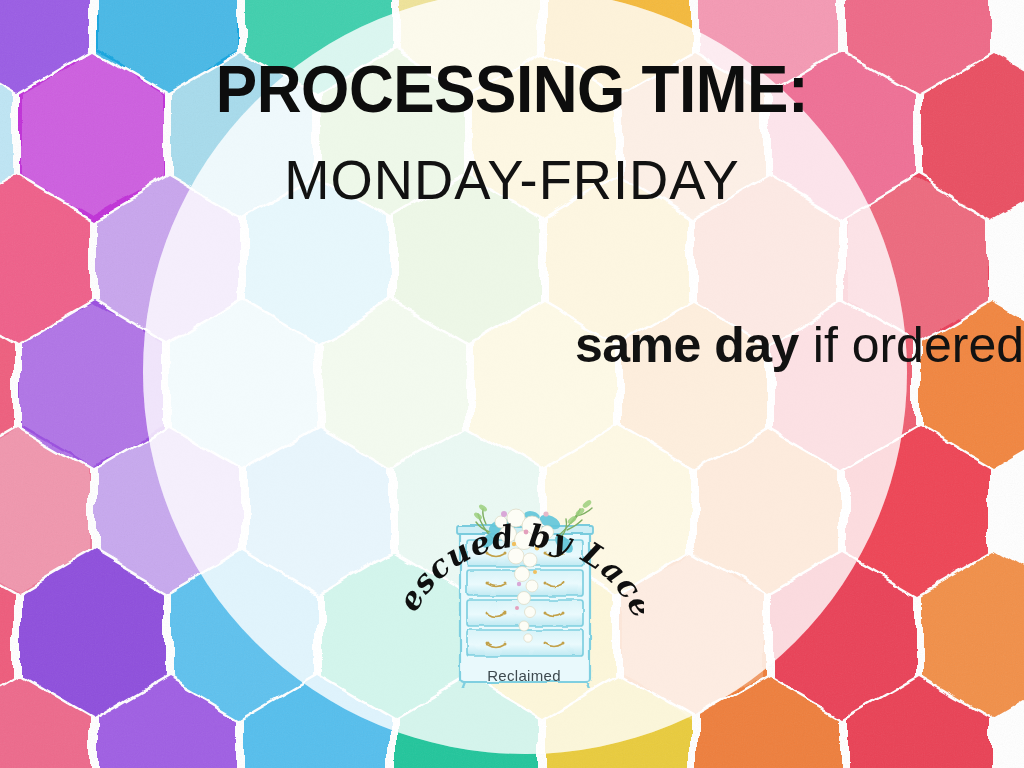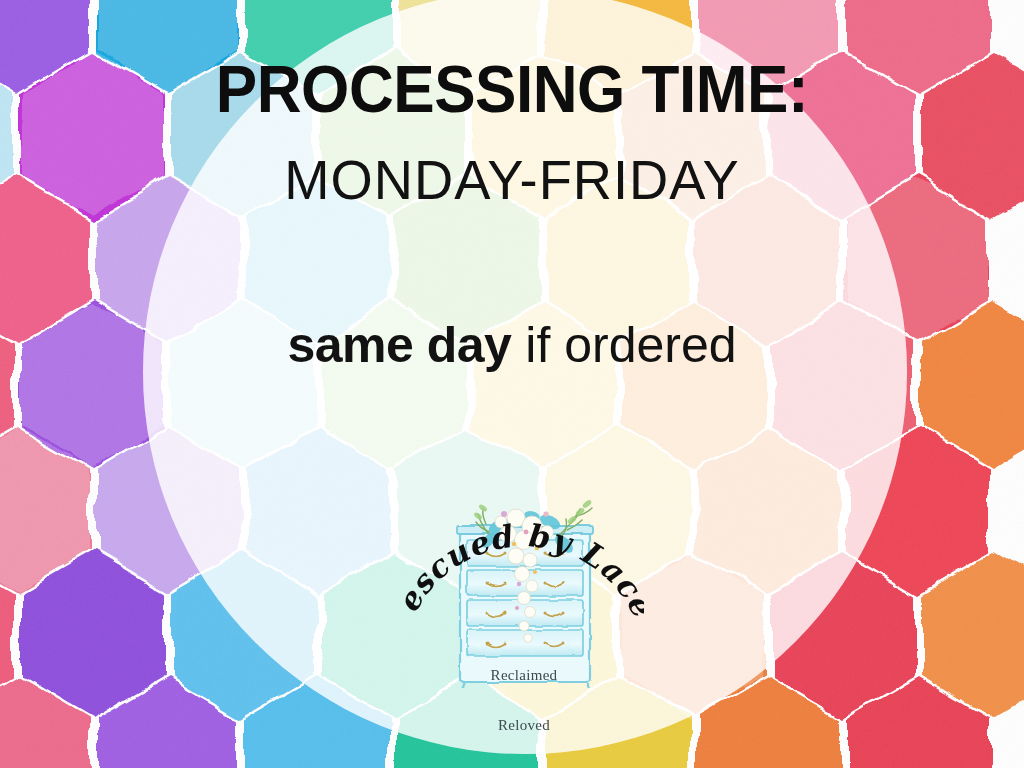--- a/index.html
+++ b/index.html
@@ -47,21 +47,21 @@
     transform-origin:center;
     white-space:nowrap;
   }
 
   #line-sameday{
     position:absolute;
     top:320px; left:0; width:1024px;
     font-size:50px;
     line-height:1;
     color:#121212;
-    text-align:center;
+    text-align:right;
     white-space:nowrap;
   }
   #line-sameday .bold{font-weight:700;letter-spacing:-0.5px;}
   #line-sameday .reg{font-weight:400;letter-spacing:0px;}
 
   #line-noon{
     position:absolute;
     top:402px; left:0; width:1024px;
     font-weight:400;
     font-size:50px;
@@ -77,21 +77,21 @@
     left:404px; top:478px;
     width:240px; height:270px;
   }
   #logo svg{display:block;}
 
   .tagline{
     position:absolute;
     left:404px;
     width:240px;
     text-align:center;
-    font-family:Liberation Serif, serif;
+    font-family:Liberation Sans, sans-serif;
     font-size:15px;
     font-weight:400;
     color:#3e4a4f;
     letter-spacing:0.3px;
     line-height:1;
   }
   #tag-1{top:668px;}
   #tag-2{top:693px;}
   #tag-3{top:718px;}
 </style>
@@ -349,15 +349,14 @@
 
       <text font-family="&quot;DejaVu Serif&quot;, serif" font-size="31" font-weight="700" font-style="italic" fill="#0f0f0f" letter-spacing="1">
         <textPath href="#arcpath" startOffset="50%" text-anchor="middle">
           <tspan>Rescued by Lacey</tspan>
         </textPath>
       </text>
     </svg>
   </div>
 
   <div class="tagline" id="tag-1">Reclaimed</div>
-  <div class="tagline" id="tag-3">Reloved</div>
 
 </div>
 
 </body></html>

